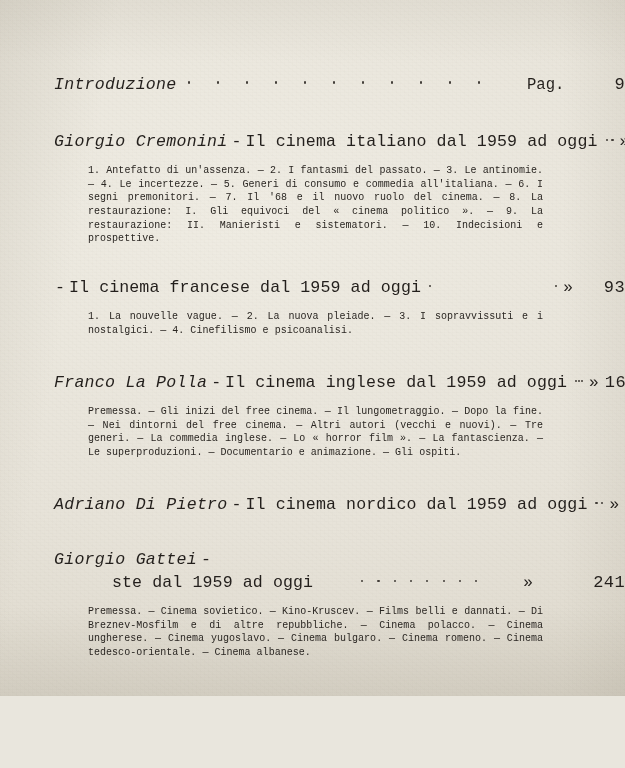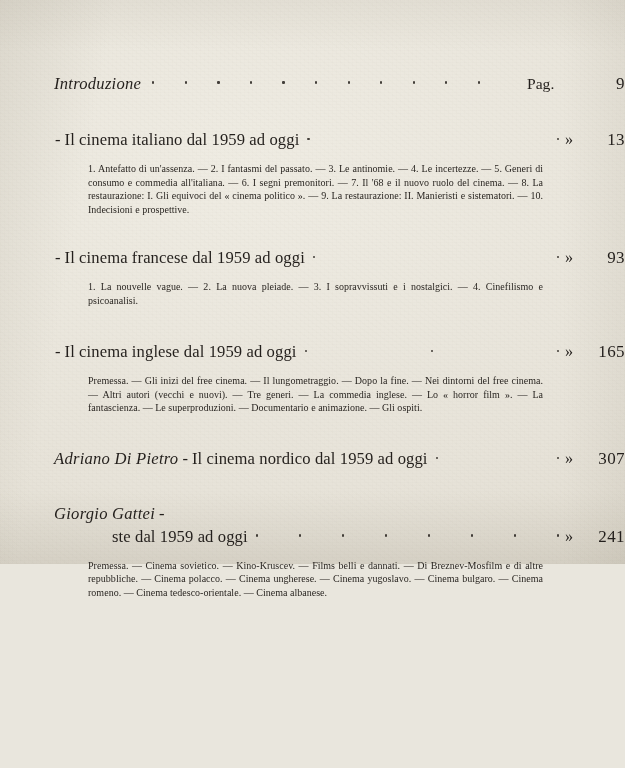--- a/index.html
+++ b/index.html
@@ -12,24 +12,25 @@
     overflow: hidden;
     background: #e9e6dd;
     font-family: "Liberation Serif", "DejaVu Serif", serif;
     color: #231f1c;
   }
 
   
   #page {
     position: relative;
     width: 625px;
-    height: 564px;
+    height: 696px;
     box-sizing: border-box;
     background:
       radial-gradient(ellipse 900px 520px at 38% 30%, #efece3 0%, #e7e3d9 62%, #ded9cd 100%);
+    font-family: Liberation Mono, monospace;
   }
   
   #page::before {
     content: "";
     position: absolute;
     inset: 0;
     pointer-events: none;
     opacity: .30;
     background-image:
       repeating-linear-gradient(0deg, rgba(120,112,96,.055) 0px, rgba(120,112,96,.055) 1px, rgba(255,255,255,0) 1px, rgba(255,255,255,0) 3px),
@@ -63,21 +64,21 @@
   }
 
   .entry-line {
     display: flex;
     align-items: baseline;
     font-size: 16.6px;
     line-height: 1.30;
     white-space: nowrap;
   }
   .entry-line.lead { padding-left: 54px; }
-  .entry-line.cont { padding-left: 112px; }
+  .entry-line.cont { padding-left: 112px; gap: 40px; }
 
   .author {
     font-style: italic;
     font-size: 16.6px;
     letter-spacing: .25px;
     margin-right: 3px;
   }
   .sep-dash {
     margin: 0 4px 0 1px;
   }
@@ -171,20 +172,21 @@
           </span>
         <span class="pagword">Pag.</span>
         <span class="pagenum">9</span>
       </div>
     </div>
 
     <div class="gap-a"></div>
 
     <div class="entry">
       <div class="entry-line lead">
+        <span class="author">Giorgio Cremonini</span>
         <span class="sep-dash">-</span>
         <span class="title">Il cinema italiano dal 1959 ad oggi</span>
         <span class="leader">
             <i style="left: calc(0% + 0px);"></i>
             <i style="left: calc(100% - 2.2px);"></i>
           </span>
         <span class="guillemet">»</span>
         <span class="pagenum">13</span>
       </div>
       <div class="subitems">1. Antefatto di un'assenza. — 2. I fantasmi del passato. — 3. Le antinomie. — 4. Le incertezze. — 5. Generi di consumo e commedia all'italiana. — 6. I segni premonitori. — 7. Il '68 e il nuovo ruolo del cinema. — 8. La restaurazione: I. Gli equivoci del « cinema politico ». — 9. La restaurazione: II. Manieristi e sistematori. — 10. Indecisioni e prospettive.</div>
@@ -203,20 +205,21 @@
         <span class="guillemet">»</span>
         <span class="pagenum">93</span>
       </div>
       <div class="subitems">1. La nouvelle vague. — 2. La nuova pleiade. — 3. I sopravvissuti e i nostalgici. — 4. Cinefilismo e psicoanalisi.</div>
     </div>
 
     <div class="gap-c"></div>
 
     <div class="entry">
       <div class="entry-line lead">
+        <span class="author">Franco La Polla</span>
         <span class="sep-dash">-</span>
         <span class="title">Il cinema inglese dal 1959 ad oggi</span>
         <span class="leader">
             <i style="left: calc(0% + 0px);"></i>
             <i style="left: calc(50% - 1.1px);"></i>
             <i style="left: calc(100% - 2.2px);"></i>
           </span>
         <span class="guillemet">»</span>
         <span class="pagenum">165</span>
       </div>

